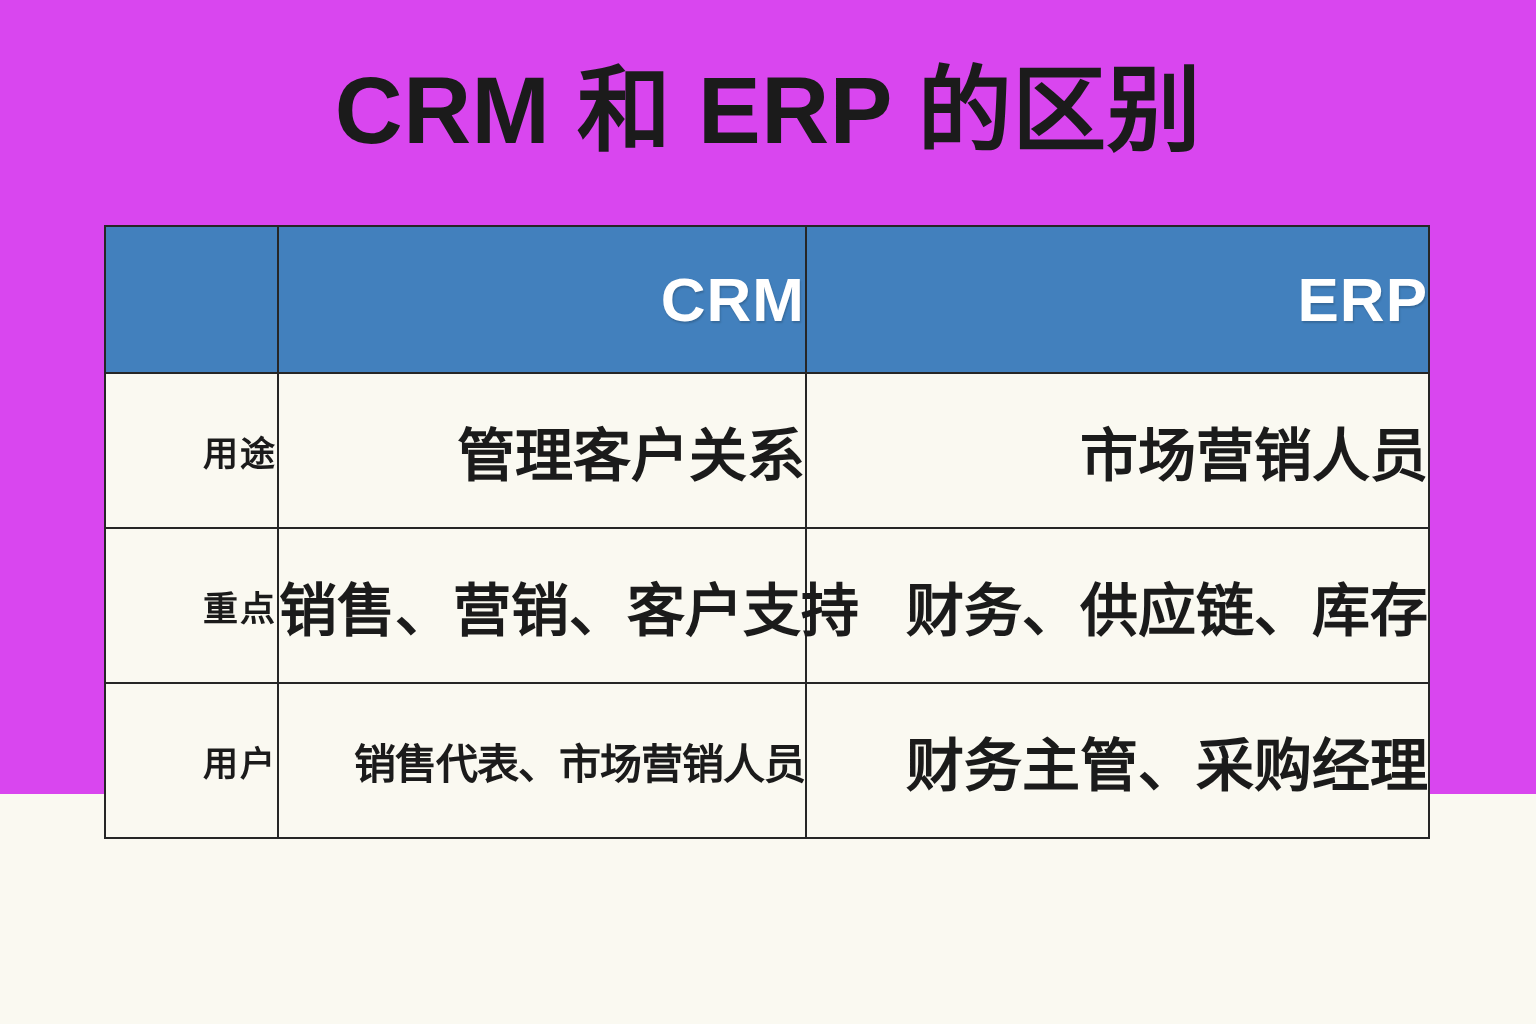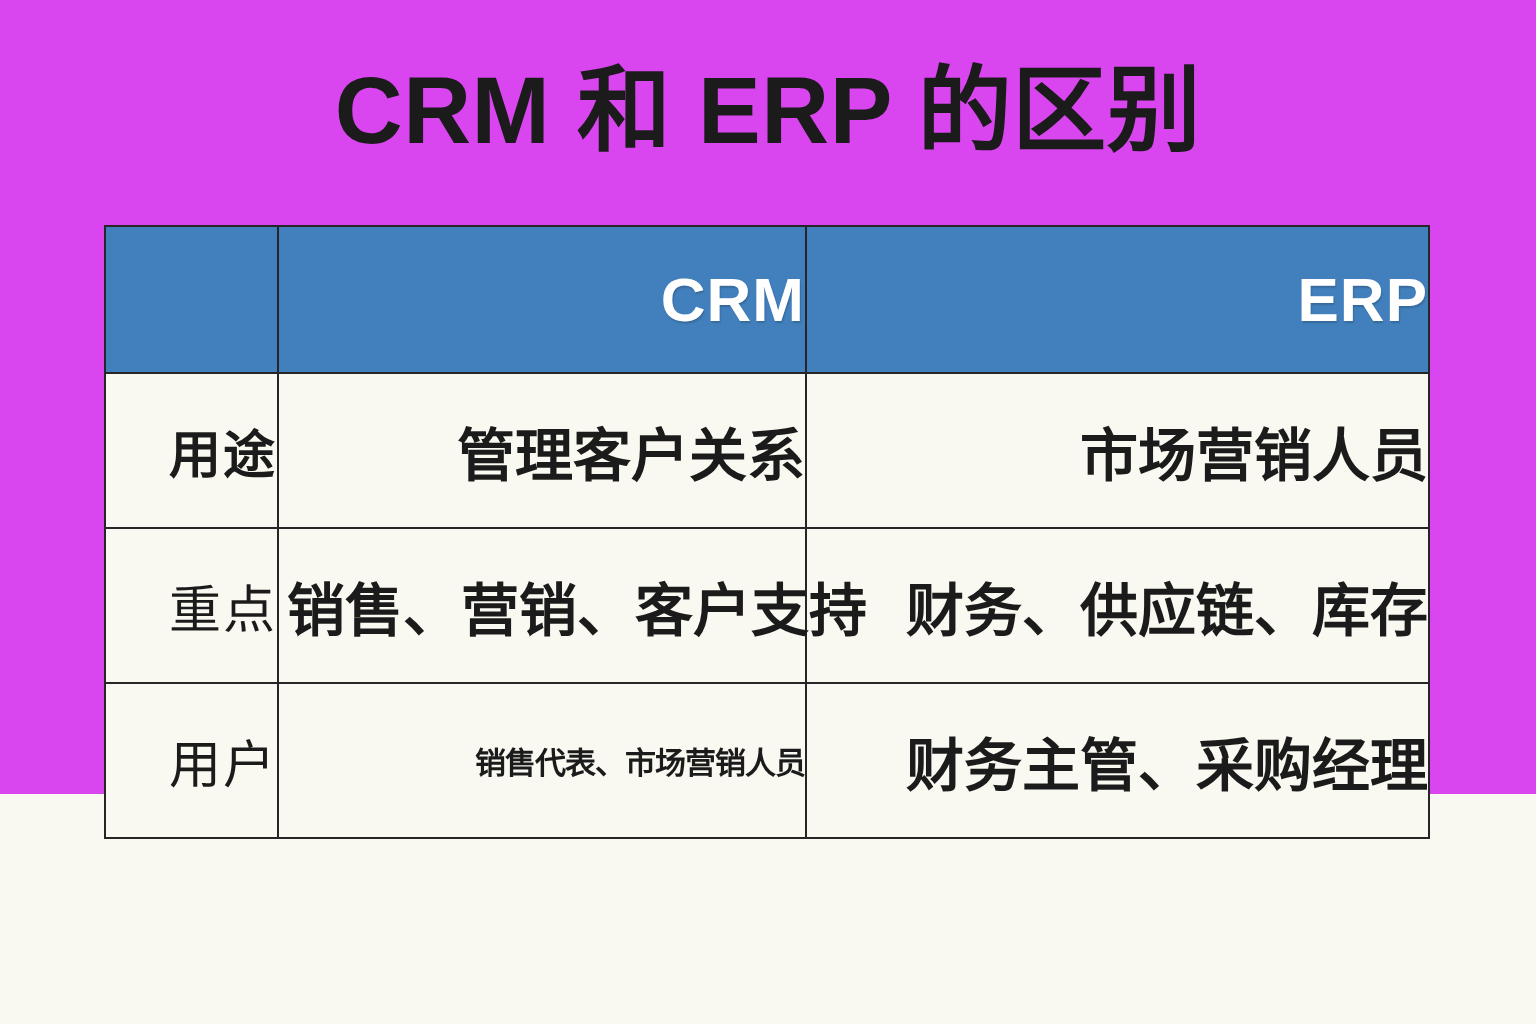--- a/index.html
+++ b/index.html
@@ -80,43 +80,42 @@
     text-shadow: 1px 2px 2px rgba(0,0,0,0.18);
   }
   tr.head-row th.blank-head {
     background: #4280bd;
   }
 
   
   tr.body-row { height: 155px; }
 
   td.row-label {
-    font-size: 52px;
+    font-size: 35px;
     font-weight: 600;
     color: #1b1b1b;
     letter-spacing: 2px;
   }
   tr.body-row.strong td.row-label {
-    font-weight: 400;
+    font-weight: 700;
   }
 
   td.cell {
     font-size: 58px;
     font-weight: 600;
     color: #1b1b1b;
     letter-spacing: 0px;
     white-space: nowrap;
   }
   tr.body-row.strong td.cell {
     font-weight: 800;
-    padding-left: 8px;
   }
   
   tr.body-row.tight td.cell.crm-cell {
-    font-size: 31px;
+    font-size: 42px;
     letter-spacing: -1px;
   }
 </style>
 </head>
 <body>
 
 <div class="slide">
 
   <div class="title">CRM 和 ERP 的区别</div>
 

